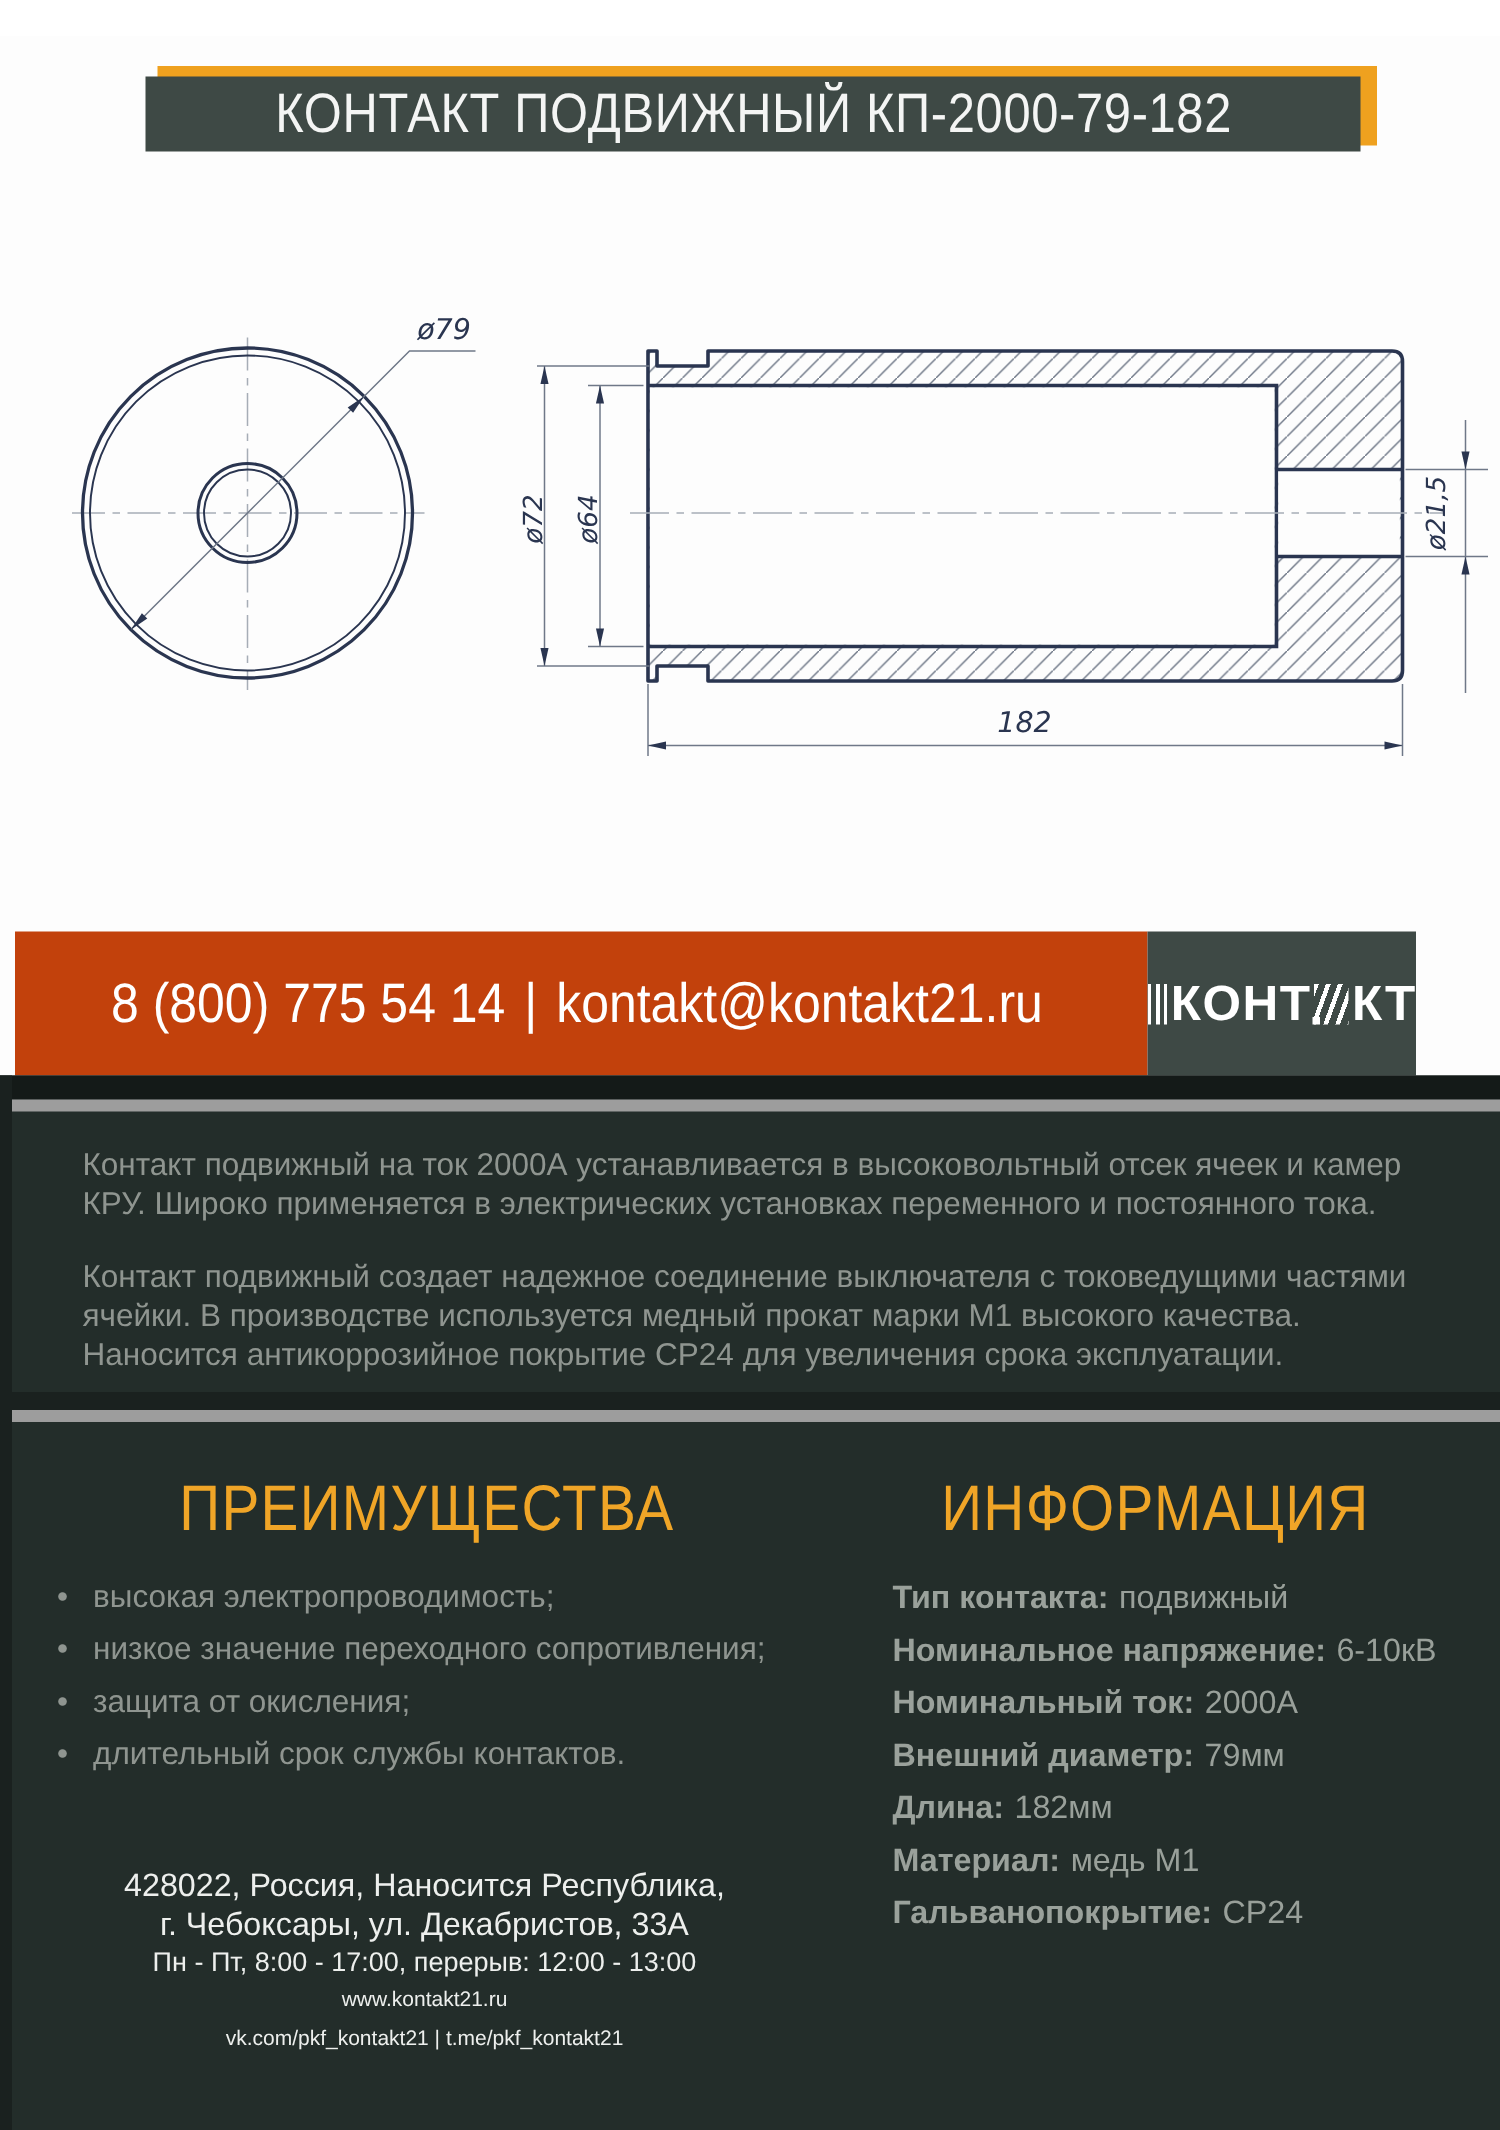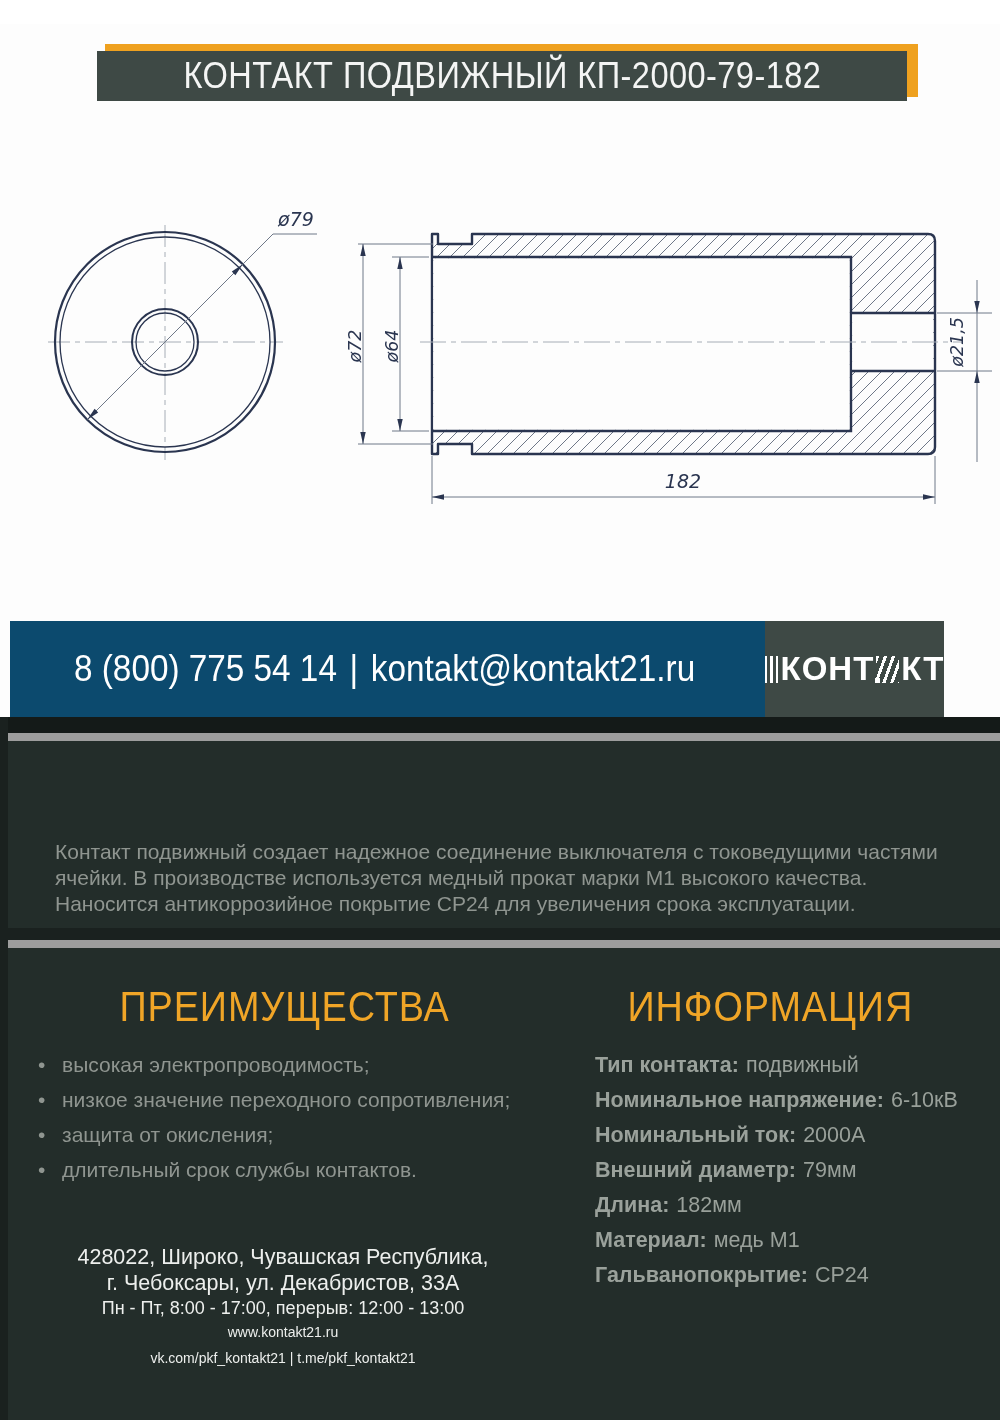--- a/index.html
+++ b/index.html
@@ -12,21 +12,21 @@
              display:flex;align-items:center;justify-content:center;}
   .title-text{color:#f4f5f4;font-size:37px;font-weight:500;letter-spacing:.5px;white-space:nowrap;
               transform:scaleX(.88);transform-origin:center;}
 
   
   .drawing{position:absolute;left:0;top:98px;width:1000px;height:500px;}
   .dim-label{font-family:"DejaVu Sans",sans-serif;font-style:italic;fill:#2A3550;}
 
   
   .banner{position:absolute;left:0;top:597px;width:1000px;height:96px;}
-  .banner-orange{position:absolute;left:10px;top:0;width:755px;height:96px;background:#0c4a6e;
+  .banner-orange{position:absolute;left:10px;top:0;width:755px;height:96px;background:#c2410c;
                  display:flex;align-items:center;}
   .banner-text{margin-left:64px;color:#ffffff;font-size:37px;white-space:nowrap;
                transform:scaleX(.9);transform-origin:left center;}
   .banner-text .sep{margin:0 14px;font-weight:300;}
   .logo-box{position:absolute;left:765px;top:0;width:179px;height:96px;background:#3E4945;
             display:flex;align-items:center;justify-content:center;}
   .logo{display:flex;align-items:center;color:#fff;font-size:33px;font-weight:bold;letter-spacing:1px;}
   .logo-vstripes{width:13px;height:27px;margin-right:3px;
       background:repeating-linear-gradient(90deg,#fff 0 2.5px,transparent 2.5px 5.5px);}
   .logo-aglyph{position:relative;width:23px;height:27px;margin:0 2px;
@@ -155,20 +155,21 @@
           </span>
         <span>КТ</span>
       </div>
     </div>
   </div>
 
   <div class="dark">
     <div class="band1"></div>
     <div class="stripe1"></div>
 
+    <div class="para para1">Контакт подвижный на ток 2000А устанавливается в высоковольтный отсек ячеек и камер КРУ. Широко применяется в электрических установках переменного и постоянного тока.</div>
     <div class="para para2">Контакт подвижный создает надежное соединение выключателя с токоведущими частями ячейки. В производстве используется медный прокат марки М1 высокого качества. Наносится антикоррозийное покрытие СР24 для увеличения срока эксплуатации.</div>
 
     <div class="band2"></div>
     <div class="stripe2"></div>
 
     <div class="col-heading heading-right">
       <span>ИНФОРМАЦИЯ</span>
     </div>
     <div class="col-heading heading-left">
       <span>ПРЕИМУЩЕСТВА</span>
@@ -204,21 +205,21 @@
         <span class="lbl">Внешний диаметр:</span><span>79мм</span></div>
       <div class="info-row">
         <span class="lbl">Длина:</span><span>182мм</span></div>
       <div class="info-row">
         <span class="lbl">Материал:</span><span>медь М1</span></div>
       <div class="info-row">
         <span class="lbl">Гальванопокрытие:</span><span>СР24</span></div>
     </div>
 
     <div class="addr">
-      <div class="addr-line">428022, Широко, Чувашская Республика,</div>
+      <div class="addr-line">428022, Россия, Наносится Республика,</div>
       <div class="addr-line">г. Чебоксары, ул. Декабристов, 33А</div>
       <div class="addr-hours">Пн - Пт, 8:00 - 17:00, перерыв: 12:00 - 13:00</div>
     </div>
     <div class="web">
       <div class="web-site">www.kontakt21.ru</div>
       <div class="web-social">vk.com/pkf_kontakt21  |  t.me/pkf_kontakt21</div>
     </div>
 
     <div class="edge-shade"></div>
   </div>

